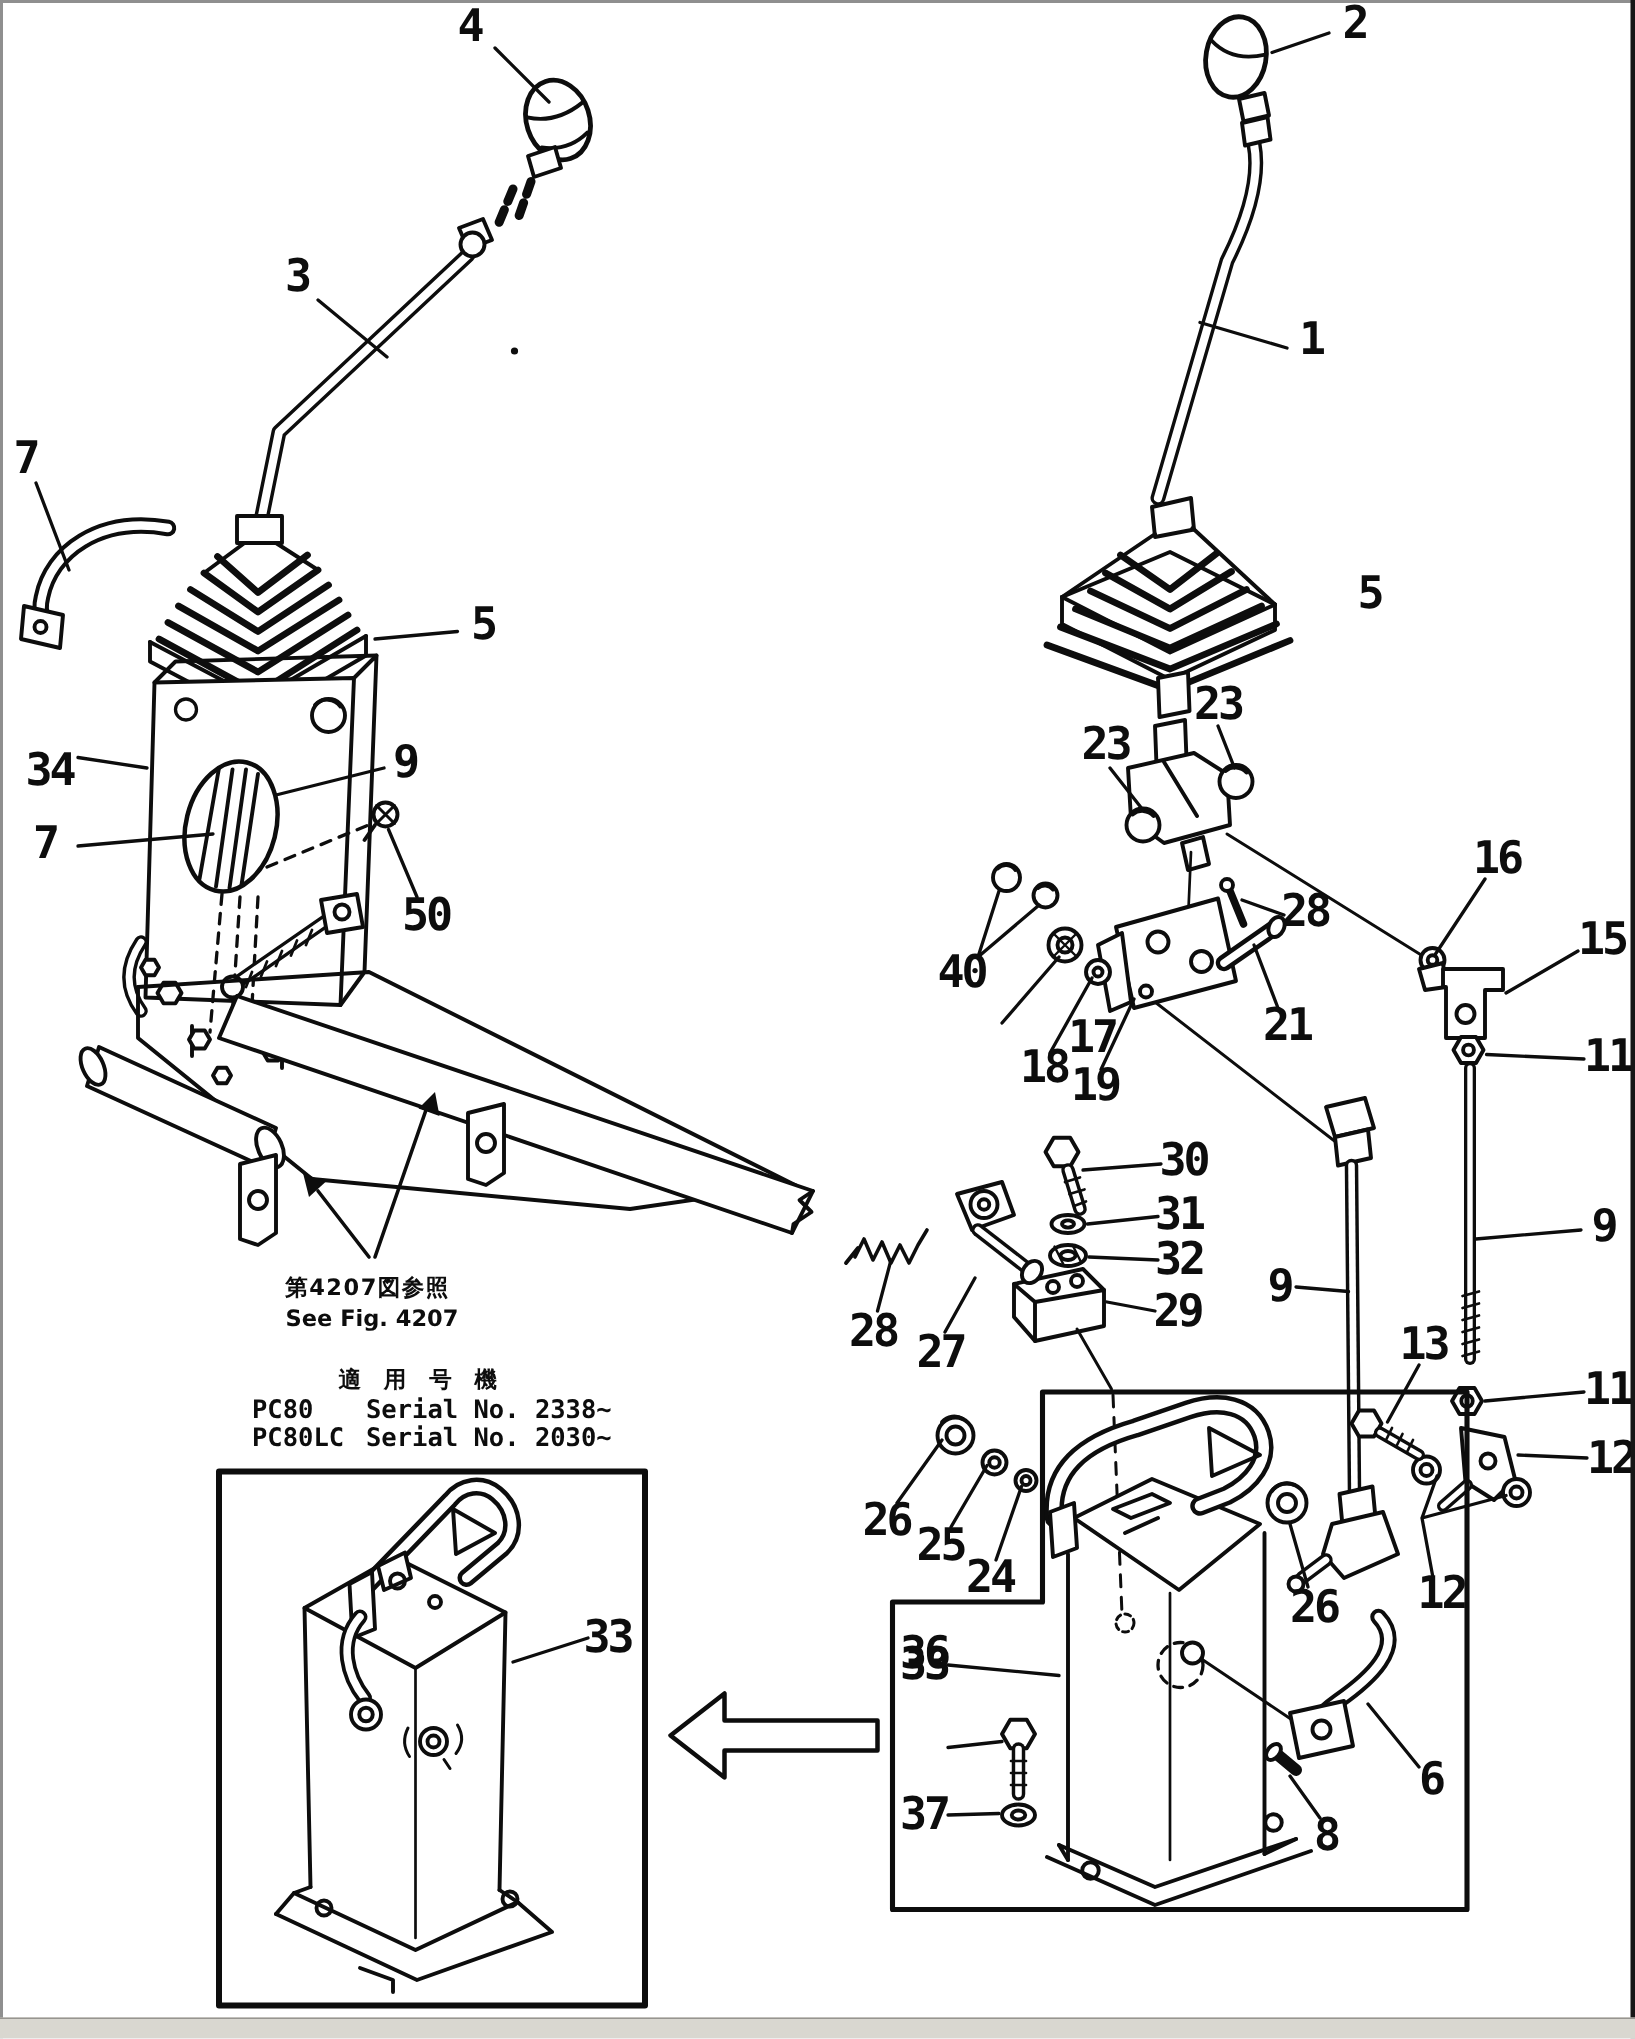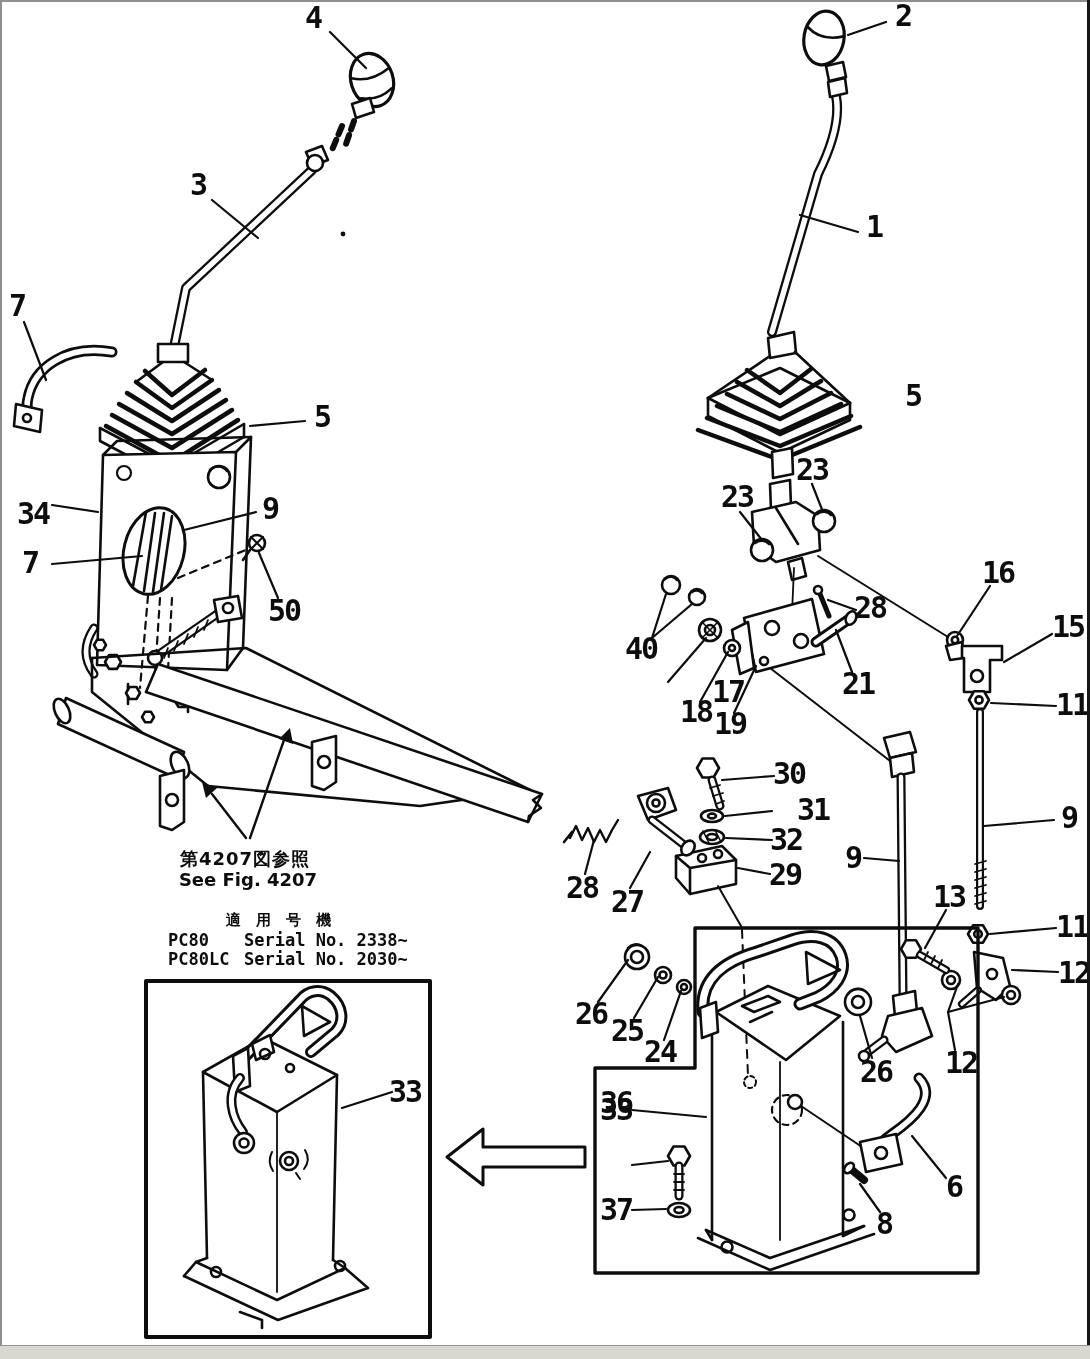--- a/index.html
+++ b/index.html
@@ -16,25 +16,25 @@
   }
   svg.art{position:absolute;left:0;top:0;}
   .callout{
     position:absolute;transform:translate(-50%,-50%);
     font-family:"DejaVu Sans Mono",monospace;font-weight:bold;
     font-size:30px;letter-spacing:-2px;color:#0d0d0d;white-space:nowrap;
     line-height:1;
   }
   .note-jp{
     position:absolute;left:245px;top:859px;transform:translate(-50%,-50%);
-    font-weight:bold;font-size:18px;letter-spacing:1px;color:#0d0d0d;white-space:nowrap;
+    font-weight:bold;font-size:15px;letter-spacing:1px;color:#0d0d0d;white-space:nowrap;
   }
   .note-en{
     position:absolute;left:248px;top:879px;transform:translate(-50%,-50%);
-    font-weight:bold;font-size:18px;letter-spacing:0px;color:#0d0d0d;white-space:nowrap;
+    font-weight:bold;font-size:15px;letter-spacing:0px;color:#0d0d0d;white-space:nowrap;
   }
   .serial-header{
     position:absolute;left:281px;top:920px;transform:translate(-50%,-50%);
     font-weight:bold;font-size:15px;letter-spacing:5px;color:#0d0d0d;white-space:nowrap;
   }
   .serial-table{
     position:absolute;left:168px;top:931px;
     font-family:"DejaVu Sans Mono",monospace;font-weight:bold;font-size:17px;
     color:#0d0d0d;line-height:19px;white-space:nowrap;
   }
@@ -427,21 +427,21 @@
       <div class="callout" style="left: 998px; top: 573px;">16</div>
       <div class="callout" style="left: 870px; top: 608px;">28</div>
       <div class="callout" style="left: 1068px; top: 627px;">15</div>
       <div class="callout" style="left: 641px; top: 649px;">40</div>
       <div class="callout" style="left: 858px; top: 684px;">21</div>
       <div class="callout" style="left: 699px; top: 692px; margin-left: 29px;">17</div>
       <div class="callout" style="left: 1072px; top: 705px;">11</div>
       <div class="callout" style="left: 696px; top: 712px;">18</div>
       <div class="callout" style="left: 730px; top: 724px;">19</div>
       <div class="callout" style="left: 789px; top: 774px;">30</div>
-      <div class="callout" style="left: 813px; top: 810px;">31</div>
+      <div class="callout" style="left: 786px; top: 810px;">31</div>
       <div class="callout" style="left: 786px; top: 840px;">32</div>
       <div class="callout" style="left: 853px; top: 858px;">9</div>
       <div class="callout" style="left: 785px; top: 875px;">29</div>
       <div class="callout" style="left: 1069px; top: 818px;">9</div>
       <div class="callout" style="left: 582px; top: 888px;">28</div>
       <div class="callout" style="left: 627px; top: 902px;">27</div>
       <div class="callout" style="left: 949px; top: 897px;">13</div>
       <div class="callout" style="left: 1072px; top: 927px;">11</div>
       <div class="callout" style="left: 1074px; top: 973px;">12</div>
       <div class="callout" style="left: 591px; top: 1014px;">26</div>

